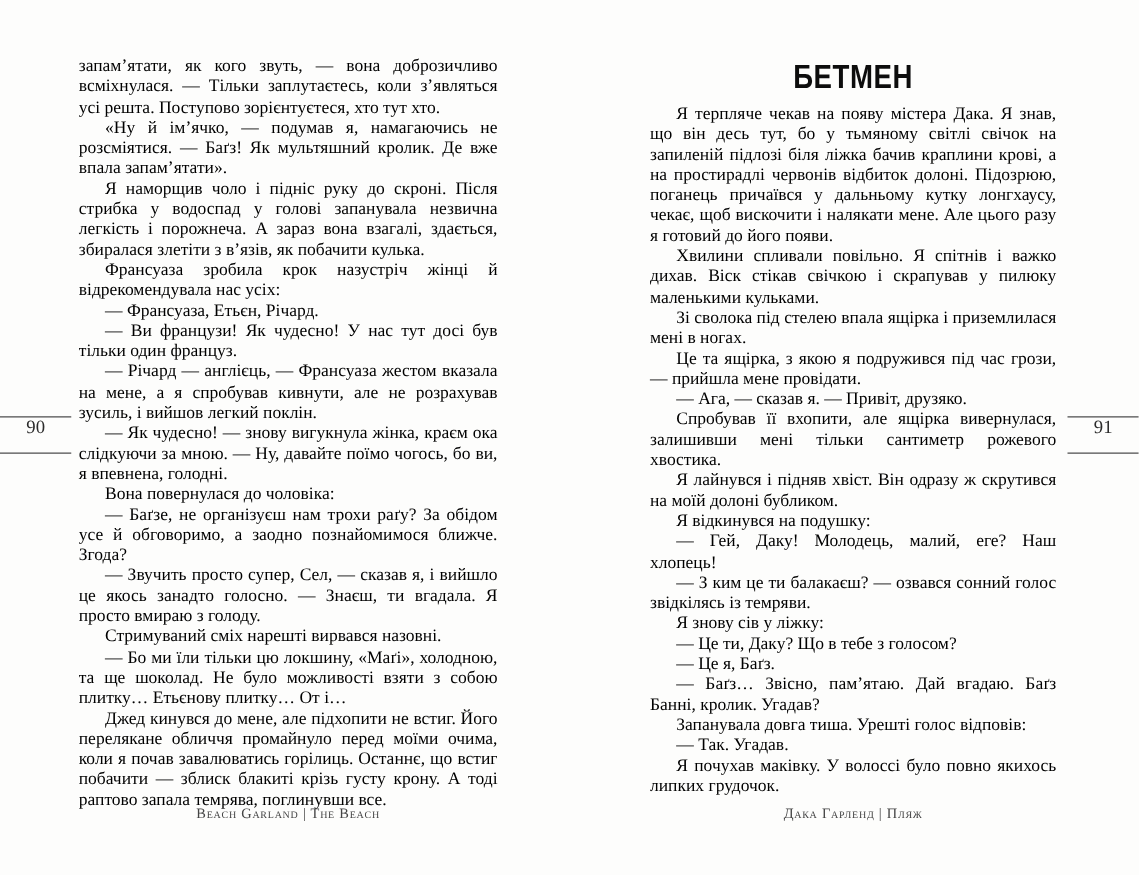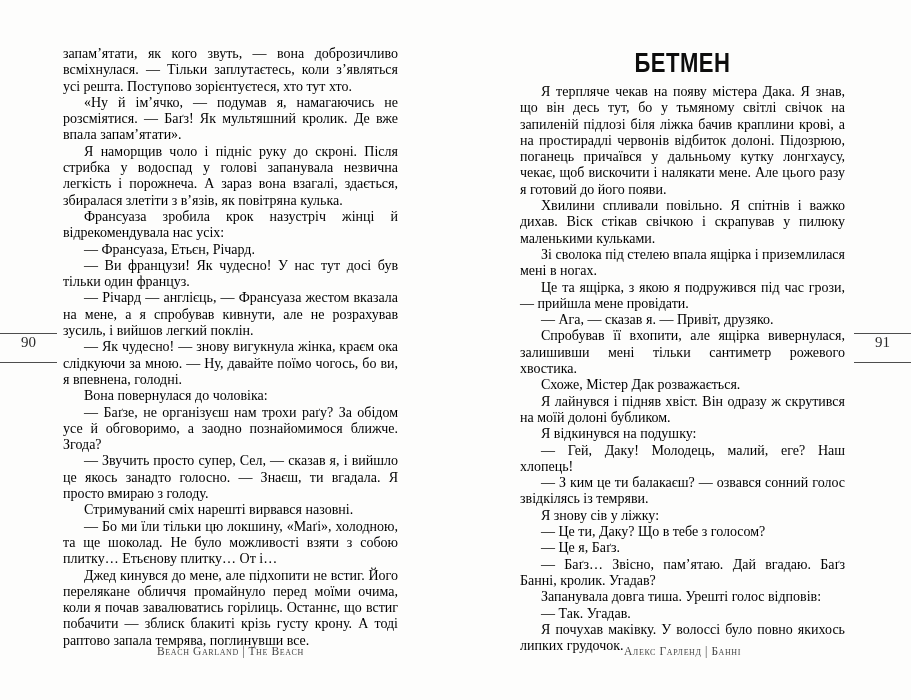--- a/index.html
+++ b/index.html
@@ -97,21 +97,21 @@
 
 <div class="spread">
 
   <section class="page page-left">
     <div class="pagenum-box pagenum-box-left">
       <span>90</span>
     </div>
     <div class="text-col text-col-left">
         <p class="no-indent">запам’ятати, як кого звуть, — вона доброзичливо всміхнулася. — Тільки заплутаєтесь, коли з’являться усі решта. Поступово зорієнтуєтеся, хто тут хто.</p>
         <p>«Ну й ім’ячко, — подумав я, намагаючись не розсміятися. — Баґз! Як мультяшний кролик. Де вже впала запам’ятати».</p>
-        <p>Я наморщив чоло і підніс руку до скроні. Після стрибка у водоспад у голові запанувала незвична легкість і порожнеча. А зараз вона взагалі, здається, збиралася злетіти з в’язів, як повітряна кулька.</p>
+        <p>Я наморщив чоло і підніс руку до скроні. Після стрибка у водоспад у голові запанувала незвична легкість і порожнеча. А зараз вона взагалі, здається, збиралася злетіти з в’язів, як побачити кулька.</p>
         <p>Франсуаза зробила крок назустріч жінці й відрекомендувала нас усіх:</p>
         <p>— Франсуаза, Етьєн, Річард.</p>
         <p>— Ви французи! Як чудесно! У нас тут досі був тільки один француз.</p>
         <p>— Річард — англієць, — Франсуаза жестом вказала на мене, а я спробував кивнути, але не розрахував зусиль, і вийшов легкий поклін.</p>
         <p>— Як чудесно! — знову вигукнула жінка, краєм ока слідкуючи за мною. — Ну, давайте поїмо чогось, бо ви, я впевнена, голодні.</p>
         <p>Вона повернулася до чоловіка:</p>
         <p>— Баґзе, не організуєш нам трохи раґу? За обідом усе й обговоримо, а заодно познайомимося ближче. Згода?</p>
         <p>— Звучить просто супер, Сел, — сказав я, і вийшло це якось занадто голосно. — Знаєш, ти вгадала. Я просто вмираю з голоду.</p>
         <p>Стримуваний сміх нарешті вирвався назовні.</p>
         <p>— Бо ми їли тільки цю локшину, «Маґі», холодною, та ще шоколад. Не було можливості взяти з собою плитку… Етьєнову плитку… От і…</p>
@@ -122,32 +122,31 @@
 
   <section class="page page-right">
     <h1 class="chapter-title">БЕТМЕН</h1>
     <div class="text-col text-col-right">
         <p>Я терпляче чекав на появу містера Дака. Я знав, що він десь тут, бо у тьмяному світлі свічок на запиленій підлозі біля ліжка бачив краплини крові, а на простирадлі червонів відбиток долоні. Підозрюю, поганець причаївся у дальньому кутку лонгхаусу, чекає, щоб вискочити і налякати мене. Але цього разу я готовий до його появи.</p>
         <p>Хвилини спливали повільно. Я спітнів і важко дихав. Віск стікав свічкою і скрапував у пилюку маленькими кульками.</p>
         <p>Зі сволока під стелею впала ящірка і приземлилася мені в ногах.</p>
         <p>Це та ящірка, з якою я подружився під час грози, — прийшла мене провідати.</p>
         <p>— Ага, — сказав я. — Привіт, друзяко.</p>
         <p>Спробував її вхопити, але ящірка вивернулася, залишивши мені тільки сантиметр рожевого хвостика.</p>
-        <p>Схоже, Містер Дак розважається.</p>
         <p>Я лайнувся і підняв хвіст. Він одразу ж скрутився на моїй долоні бубликом.</p>
         <p>Я відкинувся на подушку:</p>
         <p>— Гей, Даку! Молодець, малий, еге? Наш хлопець!</p>
         <p>— З ким це ти балакаєш? — озвався сонний голос звідкілясь із темряви.</p>
         <p>Я знову сів у ліжку:</p>
         <p>— Це ти, Даку? Що в тебе з голосом?</p>
         <p>— Це я, Баґз.</p>
         <p>— Баґз… Звісно, пам’ятаю. Дай вгадаю. Баґз Банні, кролик. Угадав?</p>
         <p>Запанувала довга тиша. Урешті голос відповів:</p>
         <p>— Так. Угадав.</p>
         <p>Я почухав маківку. У волоссі було повно якихось липких грудочок.</p>
       </div>
     <div class="pagenum-box pagenum-box-right">
       <span>91</span>
     </div>
-    <div class="page-footer page-footer-right">Алекс Гарленд | Банні</div>
+    <div class="page-footer page-footer-right">Дака Гарленд | Пляж</div>
   </section>
 
 </div>
 
 </body></html>

